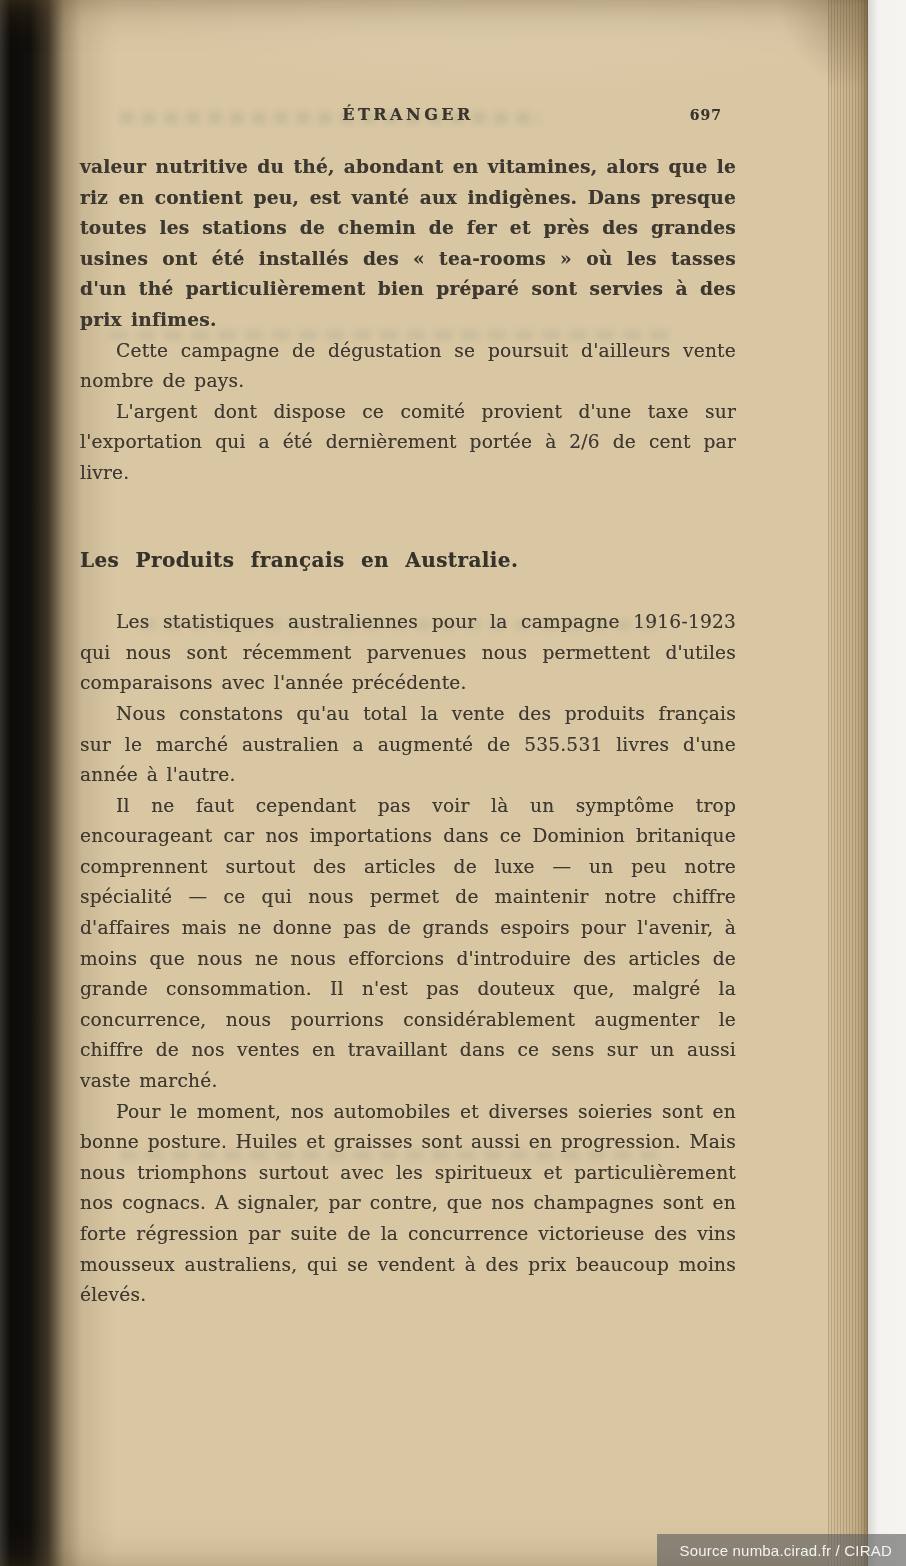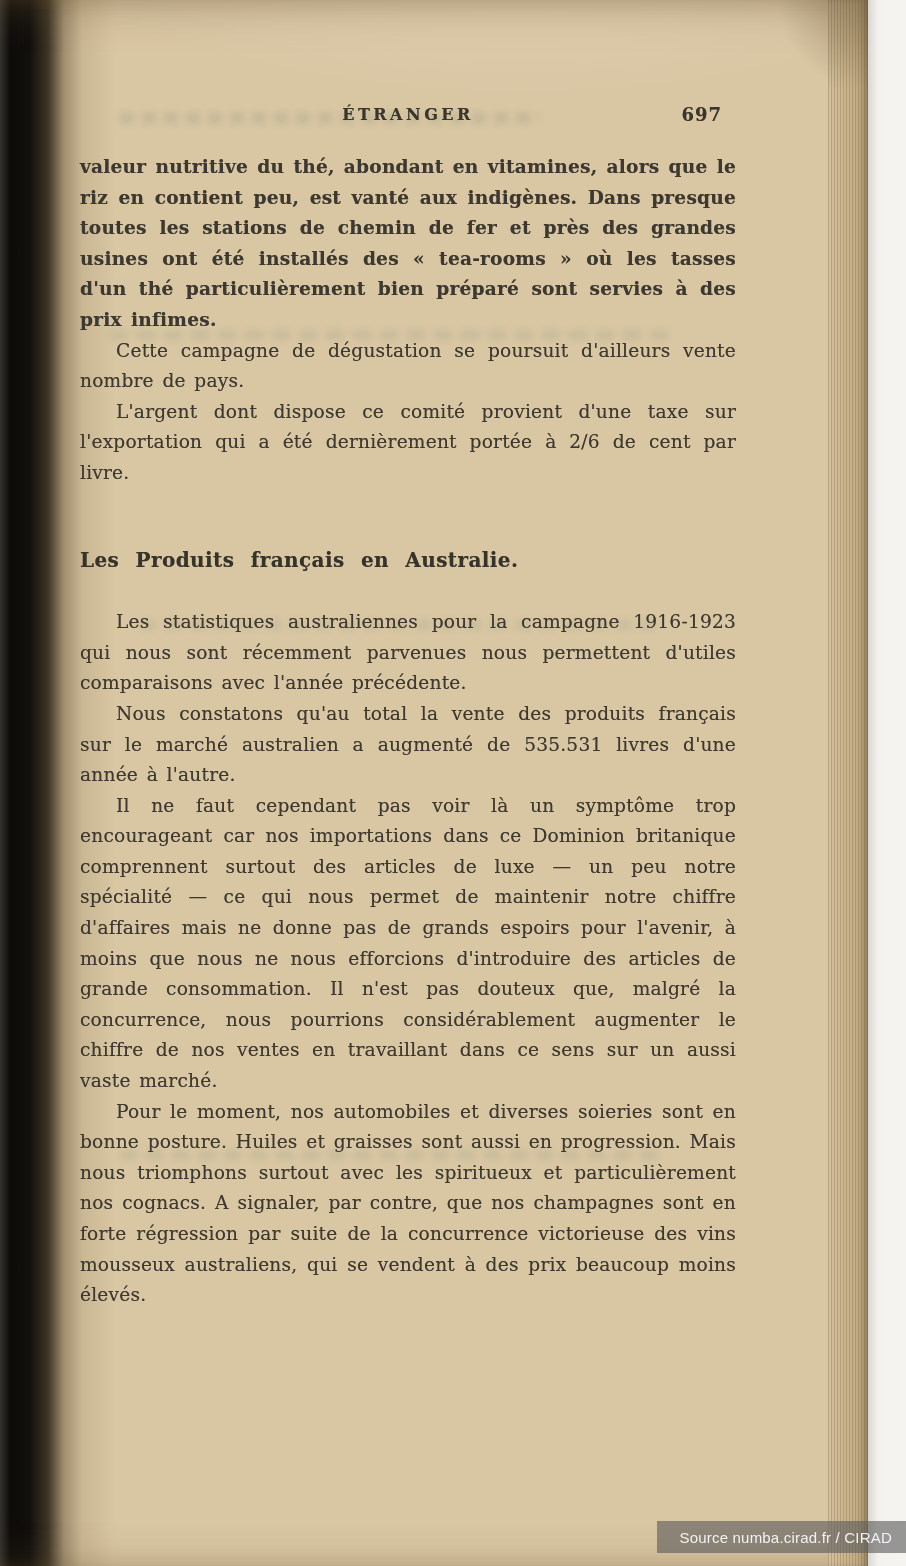--- a/index.html
+++ b/index.html
@@ -93,41 +93,41 @@
     text-align: center;
     font-weight: bold;
     font-size: 16px;
     letter-spacing: 3.5px;
     color: #3a362d;
   }
   .rh-num {
     position: absolute;
     right: 14px; top: 0;
     font-weight: bold;
-    font-size: 18px;
+    font-size: 14px;
     letter-spacing: 1px;
     color: #3a362d;
   }
 
   .para { margin: 0; text-indent: 36px; }
   .para.no-indent { text-indent: 0; font-weight: bold; }
 
   .section-heading {
     margin: 56px 0 32px 0;
     font-size: 20px;
     font-weight: bold;
     word-spacing: 9px;
     letter-spacing: 0.4px;
     color: #36332b;
   }
 
   
   .watermark {
     position: absolute;
-    right: 0; bottom: 13px;
+    right: 0; bottom: 0;
     height: 32px;
     padding: 0 14px 0 22px;
     display: flex;
     align-items: center;
     background: rgba(92,92,92,0.62);
     color: #f2f2f2;
     font-family: "Liberation Sans", "DejaVu Sans", sans-serif;
     font-size: 15px;
     letter-spacing: 0.2px;
   }

